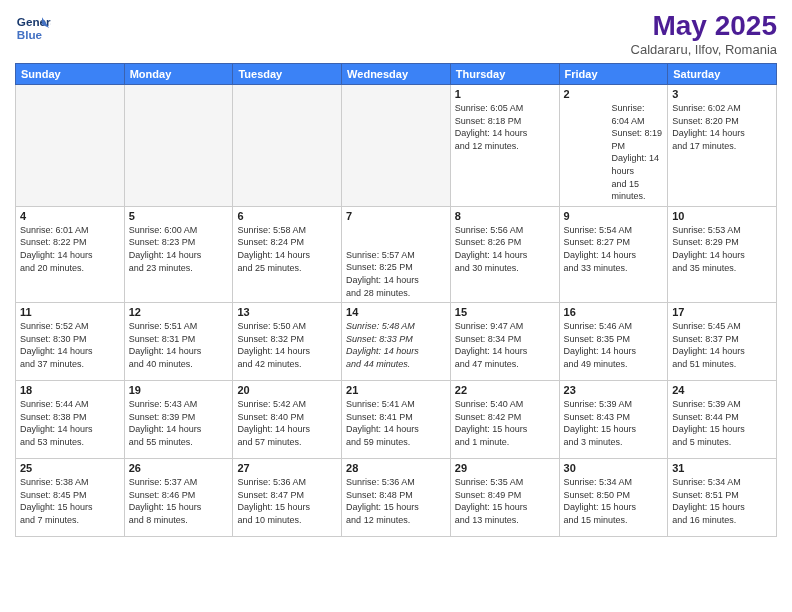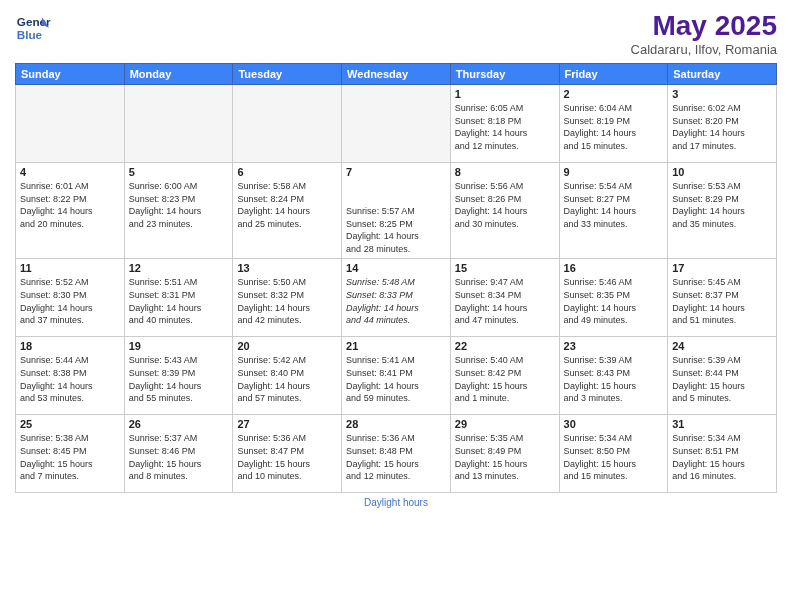--- a/index.html
+++ b/index.html
@@ -130,21 +130,21 @@
           <td class="empty"></td>
           <td>
             <span class="day-num">1</span>
             <div class="day-info" style="white-space: pre-line;">Sunrise: 6:05 AM
 Sunset: 8:18 PM
 Daylight: 14 hours
 and 12 minutes.</div>
           </td>
           <td>
             <span class="day-num">2</span>
-            <div class="day-info" style="white-space: pre-line;">Sunrise: 6:04 AM
+            <div class="day-info" style="white-space: pre-line; margin-left: 48px;">Sunrise: 6:04 AM
 Sunset: 8:19 PM
 Daylight: 14 hours
 and 15 minutes.</div>
           </td>
           <td>
             <span class="day-num">3</span>
             <div class="day-info" style="white-space: pre-line;">Sunrise: 6:02 AM
 Sunset: 8:20 PM
 Daylight: 14 hours
 and 17 minutes.</div>
@@ -350,16 +350,13 @@
             <span class="day-num">31</span>
             <div class="day-info" style="white-space: pre-line;">Sunrise: 5:34 AM
 Sunset: 8:51 PM
 Daylight: 15 hours
 and 16 minutes.</div>
           </td>
         </tr>
       </tbody>
   </table>
 
-  <div class="bottom-bar">
-    <span class="daylight-label">Daylight hours</span>
-  </div>
 </div>
 
 </body></html>

